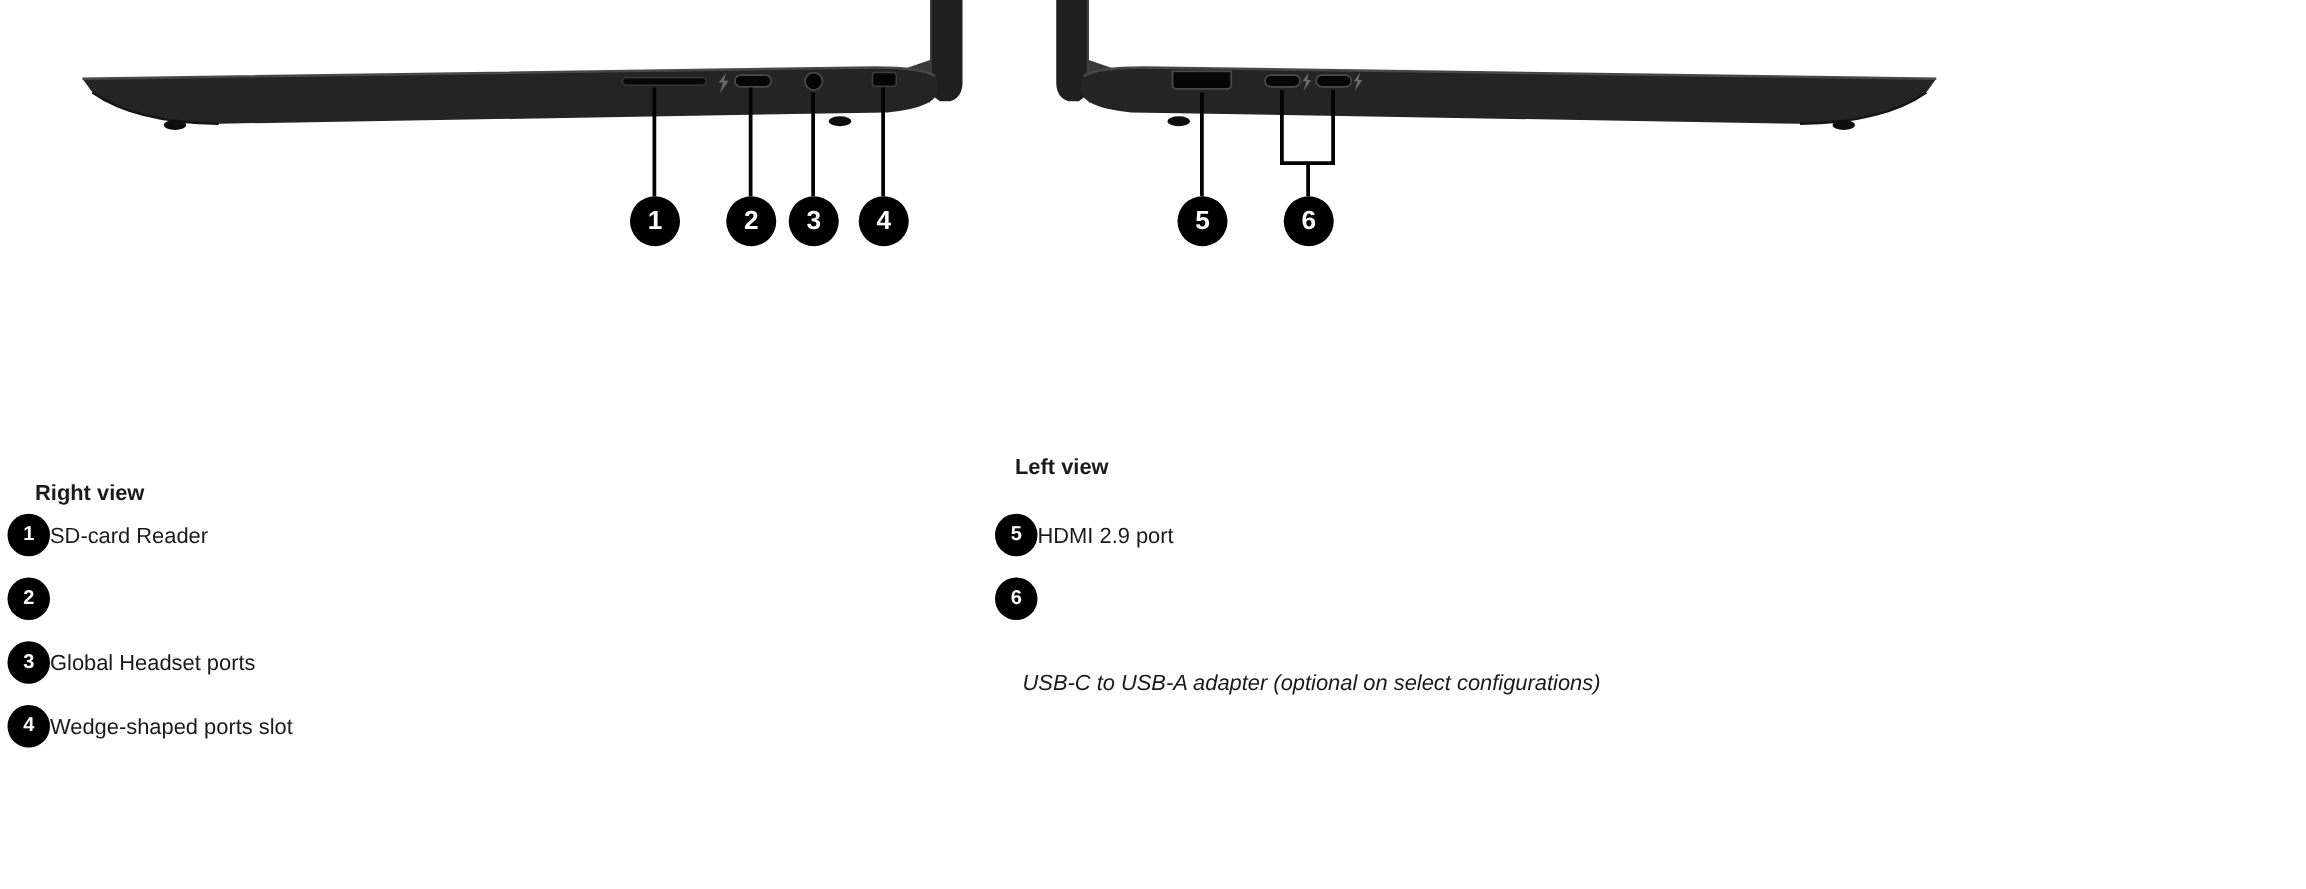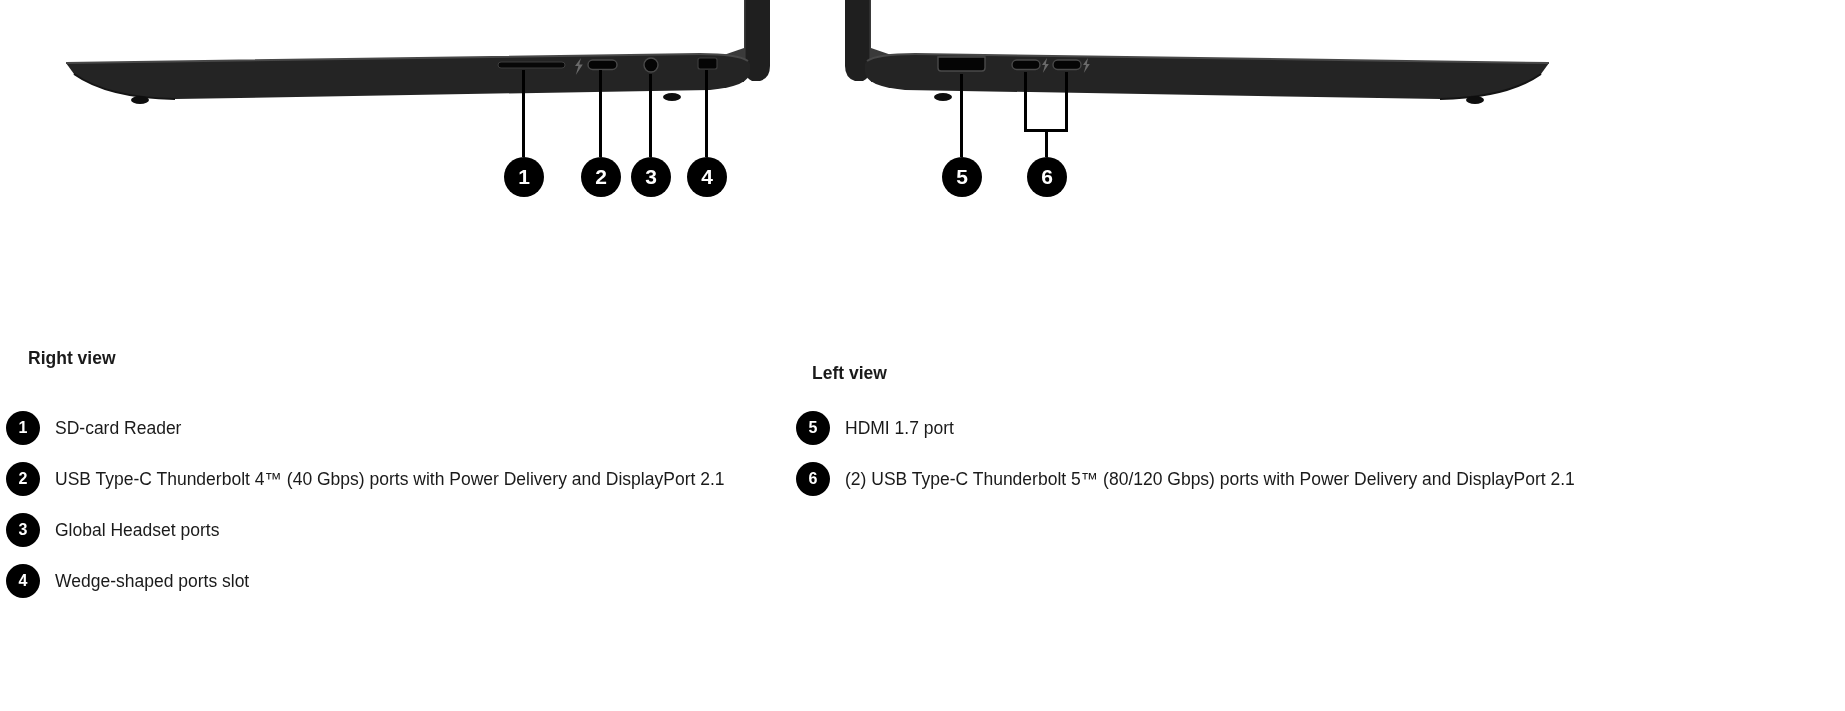--- a/index.html
+++ b/index.html
@@ -19,21 +19,21 @@
     font-size:21px; font-weight:700;
   }
   .legend-title { position:absolute; font-size:17.5px; font-weight:700; }
   .legend-row   { position:absolute; display:flex; align-items:center; }
   .legend-num {
     flex:0 0 34px; width:34px; height:34px; border-radius:50%;
     background:var(--callout-bg,#000); color:var(--callout-text,#fff);
     display:flex; align-items:center; justify-content:center;
     font-size:16px; font-weight:700;
   }
-  .legend-label { margin-left:15px; font-size:17.5px; white-space:nowrap; }
+  .legend-label { font-size:17.5px; white-space:nowrap; }
   .legend-note  { position:absolute; font-size:17.5px; font-style:italic; }
 </style>
 </head>
 <body>
 
 <div class="canvas">
 
   <svg class="fig-svg" style="left:60px; top:0;" width="715" height="112" viewBox="0 0 715 112">
 
     <path d="M655 58 L684 48 L684 82 L658 80 Z" fill="#3a3a3a"></path>
@@ -88,44 +88,43 @@
 
   <div class="cline" style="left:960px; top:74px; height:83px;"></div>
   <div class="cline" style="left:1024px; top:72px; height:59px;"></div>
   <div class="cline" style="left:1065px; top:72px; height:59px;"></div>
   <div class="cline-h" style="left:1024px; top:129px; width:44px;"></div>
   <div class="cline" style="left:1045px; top:131px; height:26px;"></div>
 
   <div class="callout" style="left:942px;  top:157px;">5</div>
   <div class="callout" style="left:1027px; top:157px;">6</div>
 
-  <div class="legend-title" style="left:28px; top:348px;">Right view</div>
+  <div class="legend-title" style="left:28px; top:384px;">Right view</div>
 
   <div class="legend-row" style="left:6px; top:411px;">
     <div class="legend-num">1</div>
     <div class="legend-label">SD-card Reader</div>
   </div>
   <div class="legend-row" style="left:6px; top:462px;">
     <div class="legend-num">2</div>
-    <div class="legend-label">USB Type-C Thunderbolt 4™ (40 Gbps) ports with Power Delivery and DisplayPort 2.1</div>
   </div>
   <div class="legend-row" style="left:6px; top:513px;">
     <div class="legend-num">3</div>
     <div class="legend-label">Global Headset ports</div>
   </div>
   <div class="legend-row" style="left:6px; top:564px;">
     <div class="legend-num">4</div>
     <div class="legend-label">Wedge-shaped ports slot</div>
   </div>
 
   <div class="legend-title" style="left:812px; top:363px;">Left view</div>
 
   <div class="legend-row" style="left:796px; top:411px;">
     <div class="legend-num">5</div>
-    <div class="legend-label">HDMI 1.7 port</div>
+    <div class="legend-label">HDMI 2.9 port</div>
   </div>
   <div class="legend-row" style="left:796px; top:462px;">
     <div class="legend-num">6</div>
-    <div class="legend-label">(2) USB Type-C Thunderbolt 5™ (80/120 Gbps) ports with Power Delivery and DisplayPort 2.1</div>
   </div>
 
+  <div class="legend-note" style="left:818px; top:536px;">USB-C to USB-A adapter (optional on select configurations)</div>
 
 </div>
 
 </body></html>

